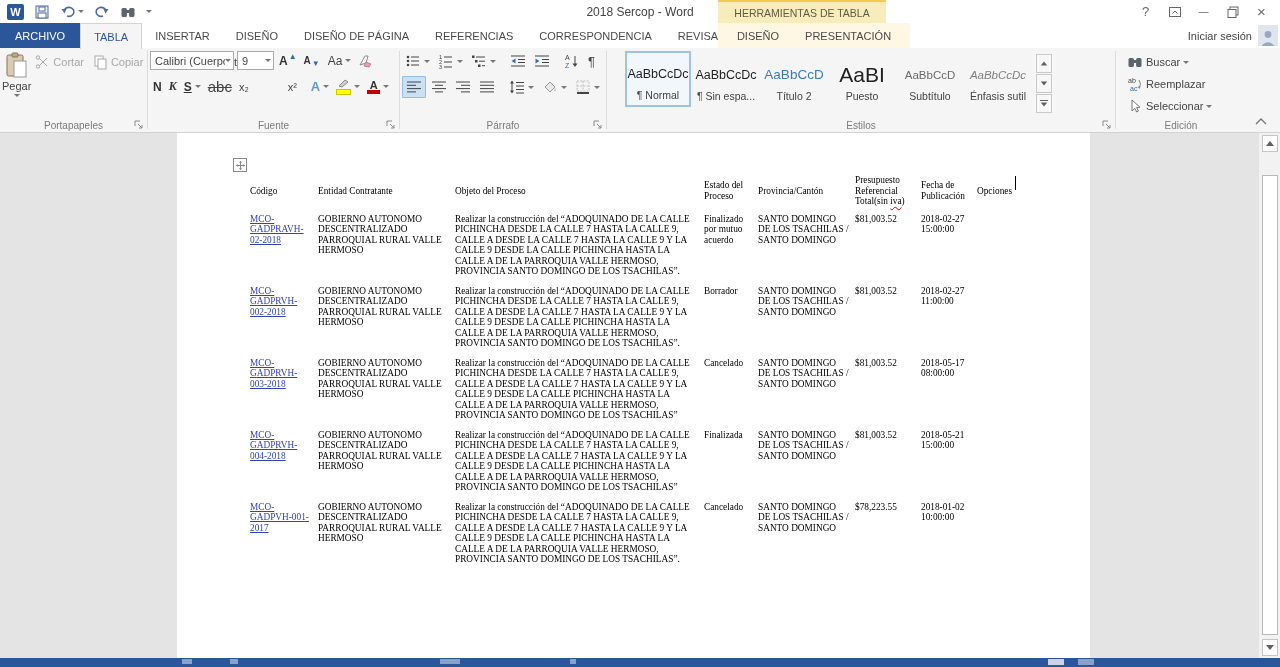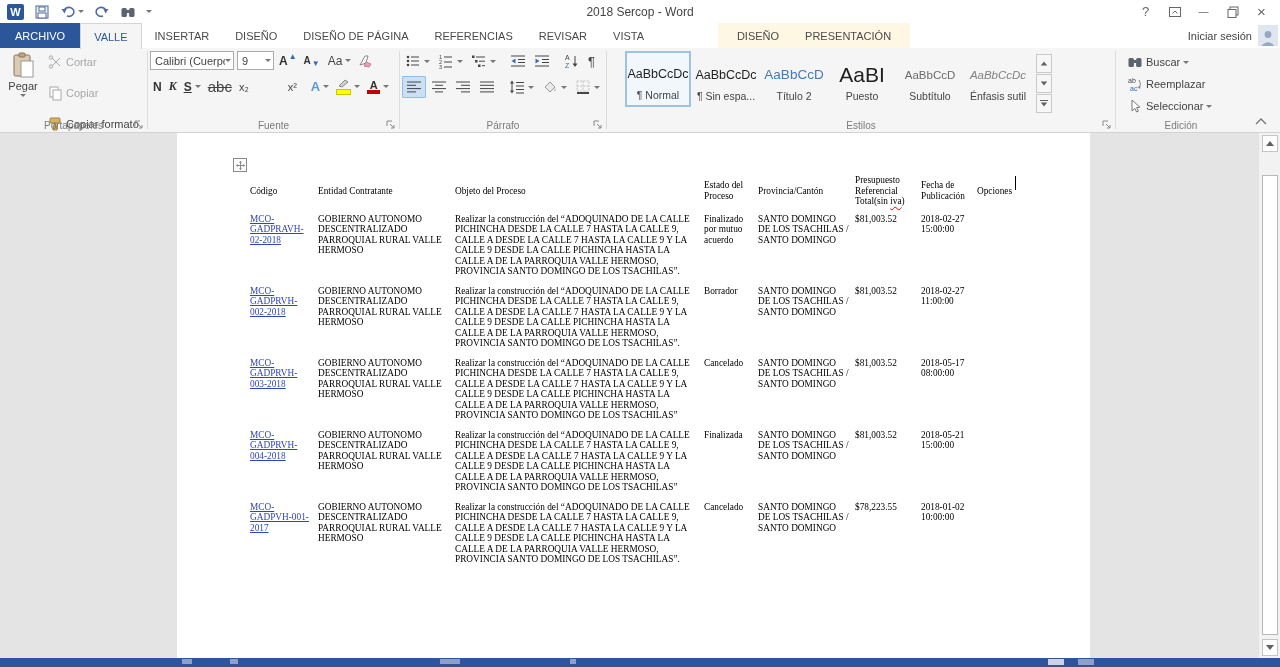--- a/index.html
+++ b/index.html
@@ -112,20 +112,21 @@
           <rect x="1.5" y="4" width="5.4" height="9" rx="1.6" fill="#5b636e"></rect>
           <rect x="9.1" y="4" width="5.4" height="9" rx="1.6" fill="#5b636e"></rect>
           <rect x="6.4" y="6" width="3.2" height="3" fill="#5b636e"></rect>
         </svg>
     </span>
     <span class="qbtn">
         <span class="dd"></span>
       </span>
   </div>
   <div class="abs title-center">2018 Sercop - Word</div>
+  <div class="abs ctx-header">HERRAMIENTAS DE TABLA</div>
   <div class="winctrls">
     <span class="wbtn">?</span>
     <span class="wbtn">
       <svg class="icon16" viewBox="0 0 16 16">
           <rect x="2.5" y="3.5" width="11" height="9" fill="none" stroke="#666"></rect>
           <path d="M5.5 9.5 L8 7 L10.5 9.5" fill="none" stroke="#666"></path>
         </svg>
     </span>
     <span class="wbtn">
         <span style="font-size:10px;">—</span>
@@ -137,25 +138,26 @@
         </svg>
     </span>
     <span class="wbtn">
         <span style="font-size:15px;">×</span>
       </span>
   </div>
 </div>
 
 <div class="abs tabrow">
   <div class="tab file">ARCHIVO</div>
-  <div class="tab active">VALLE</div>
+  <div class="tab active">TABLA</div>
   <div class="tab">INSERTAR</div>
   <div class="tab">DISEÑO</div>
   <div class="tab">DISEÑO DE PÁGINA</div>
   <div class="tab">REFERENCIAS</div>
+  <div class="tab">CORRESPONDENCIA</div>
   <div class="tab">REVISAR</div>
   <div class="tab">VISTA</div>
   <div class="ctx-tabs">
     <div class="tab">DISEÑO</div>
     <div class="tab">PRESENTACIÓN</div>
   </div>
   <div class="signin">
     <span>Iniciar sesión</span>
     <span class="avatar">
       <svg width="16" height="17" viewBox="0 0 16 17">
@@ -174,21 +176,21 @@
         <svg width="25" height="27" viewBox="0 0 25 27">
             <rect x="3" y="3" width="16" height="21" rx="1.5" fill="#d9cbb4" stroke="#8b7355"></rect>
             <rect x="8" y="1" width="6" height="4" rx="1" fill="#b9a987" stroke="#8b7355"></rect>
             <rect x="10" y="9" width="12" height="16" fill="#fff" stroke="#9a9a9a"></rect>
           </svg>
         <div style="line-height:11px;">Pegar</div>
         <div style="display:flex;justify-content:center;margin-top:2px;">
             <span class="dd"></span>
           </div>
       </div>
-      <div style="display:flex;flex-direction:column;gap:11px;padding-top:1px;">
+      <div style="display:flex;flex-direction:row;gap:2px;padding-top:1px;">
         <div class="sbtn dis">
           <svg class="icon16" viewBox="0 0 16 16">
               <path d="M5 4 L13 12 M5 12 L13 4" stroke="#a8a8a8" fill="none"></path>
               <circle cx="4" cy="3.5" r="1.7" fill="none" stroke="#a8a8a8"></circle>
               <circle cx="4" cy="12.5" r="1.7" fill="none" stroke="#a8a8a8"></circle>
             </svg>
           <span>Cortar</span>
         </div>
         <div class="sbtn dis">
           <svg class="icon16" viewBox="0 0 16 16">

